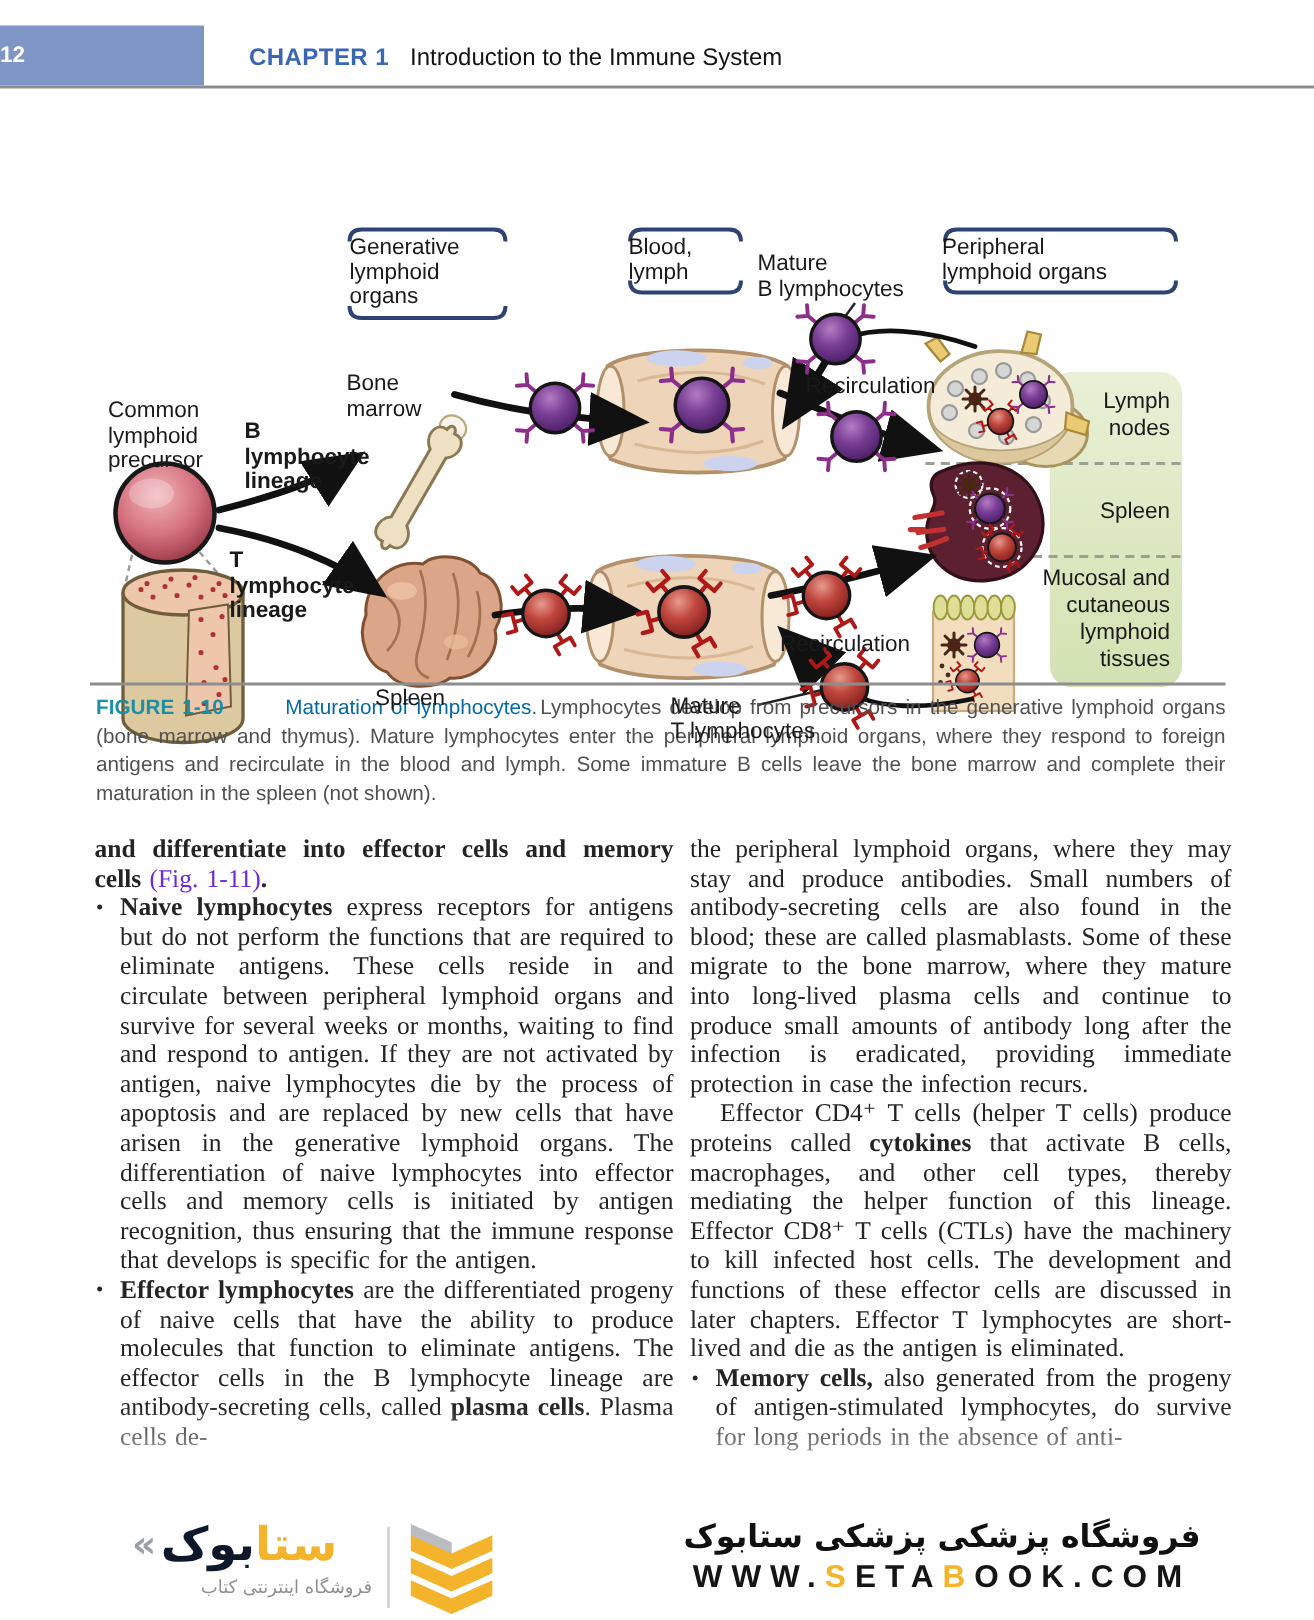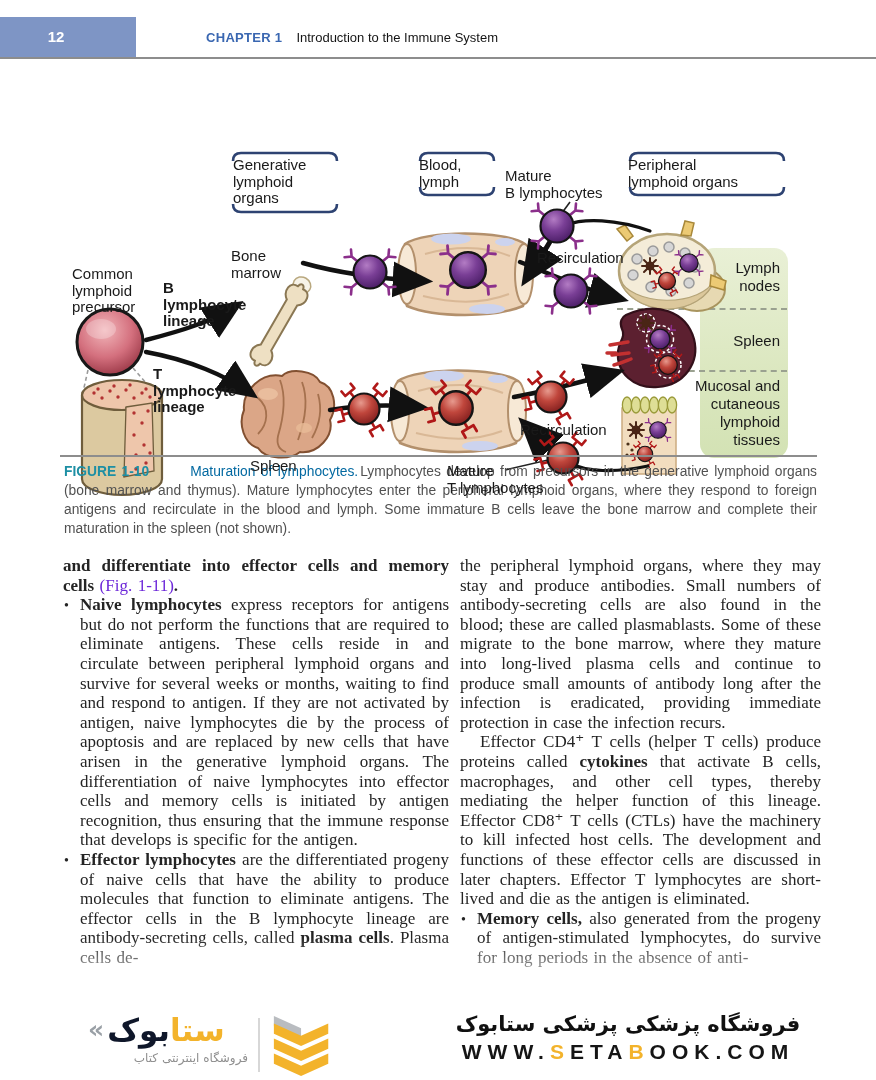--- a/index.html
+++ b/index.html
@@ -1,21 +1,21 @@
 <!DOCTYPE html>
 <html><head>
 <meta charset="utf-8">
 <style>
   html,body{margin:0;padding:0;background:#ffffff;}
   .page{position:relative;width:876px;height:1080px;background:#fff;overflow:hidden;
         font-family:"Liberation Sans",sans-serif;}
   
   .pagenum-box{position:absolute;left:0;top:17px;width:136px;height:40px;background:#7e95c5;
-      color:#fff;font:bold 15px/40px "Liberation Sans",sans-serif;text-align:center;padding-right:24px;box-sizing:border-box;}
-  .chapterline{position:absolute;left:166px;top:30px;font-size:13px;white-space:nowrap;margin-left:40px;}
+      color:#fff;font:bold 15px/40px "Liberation Sans",sans-serif;text-align:left;padding-right:24px;box-sizing:border-box;}
+  .chapterline{position:absolute;left:166px;top:30px;font-size:16px;white-space:nowrap;}
   .chap-label{color:#3a67b1;font-weight:bold;letter-spacing:.3px;}
   .chap-title{color:#141414;margin-left:14px;}
   .header-rule{position:absolute;left:0;top:57px;width:876px;height:2px;background:#8d8d8d;}
   
   .figure{position:absolute;left:0;top:60px;width:876px;height:395px;}
   .panel-green{position:absolute;left:700px;top:188px;width:88px;height:210px;border-radius:14px;
       background:linear-gradient(180deg,#e9f0d6 0%,#dbe7bf 60%,#d3e2b4 100%);}
   .dash{position:absolute;height:0;border-top:2px dashed #9aa190;}
   .dash1{left:617px;top:248px;width:170px;}
   .dash2{left:617px;top:310px;width:170px;}

